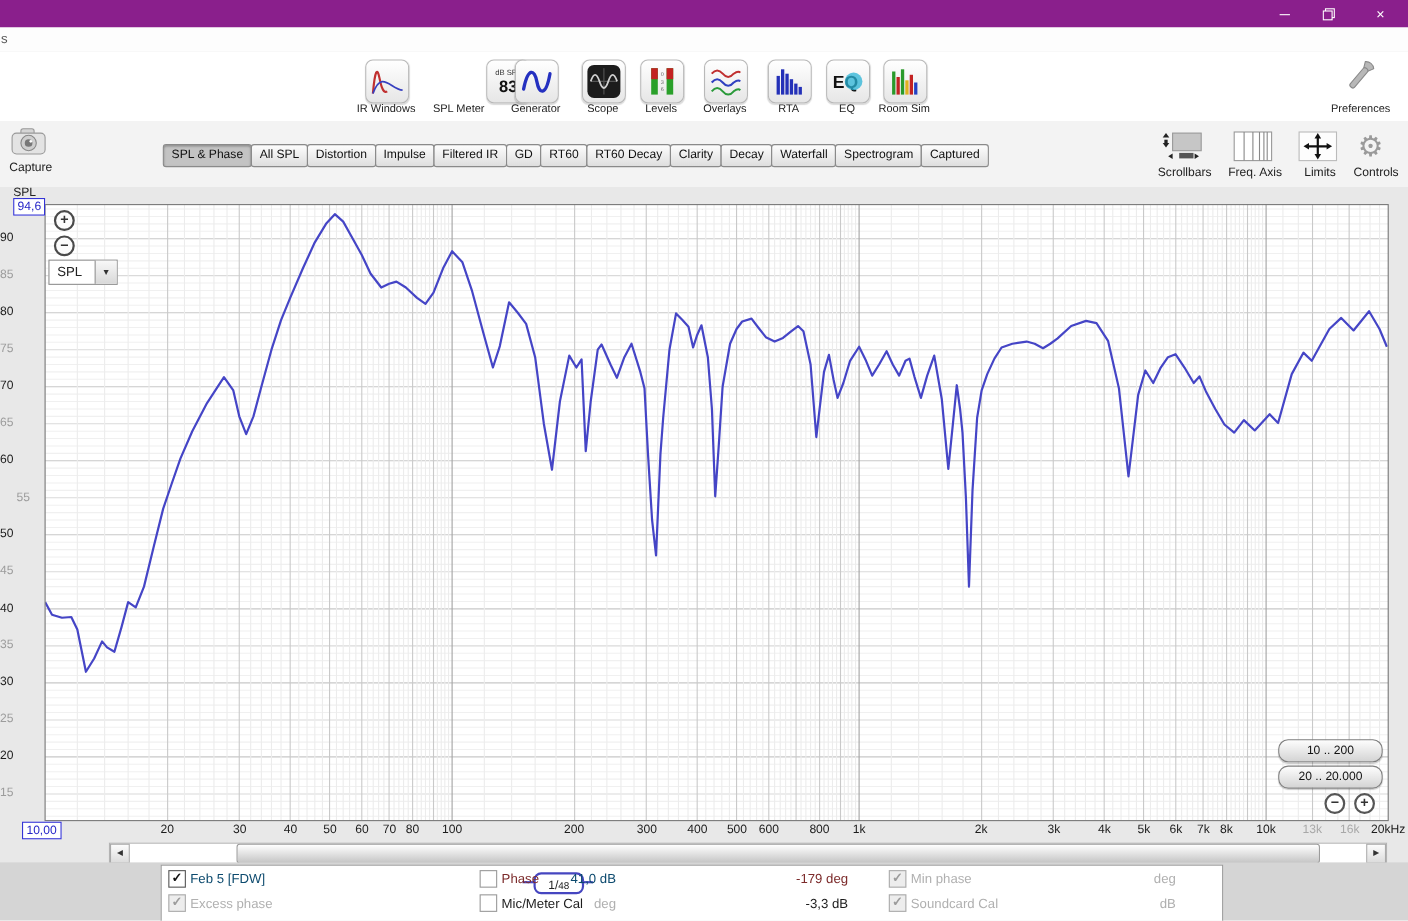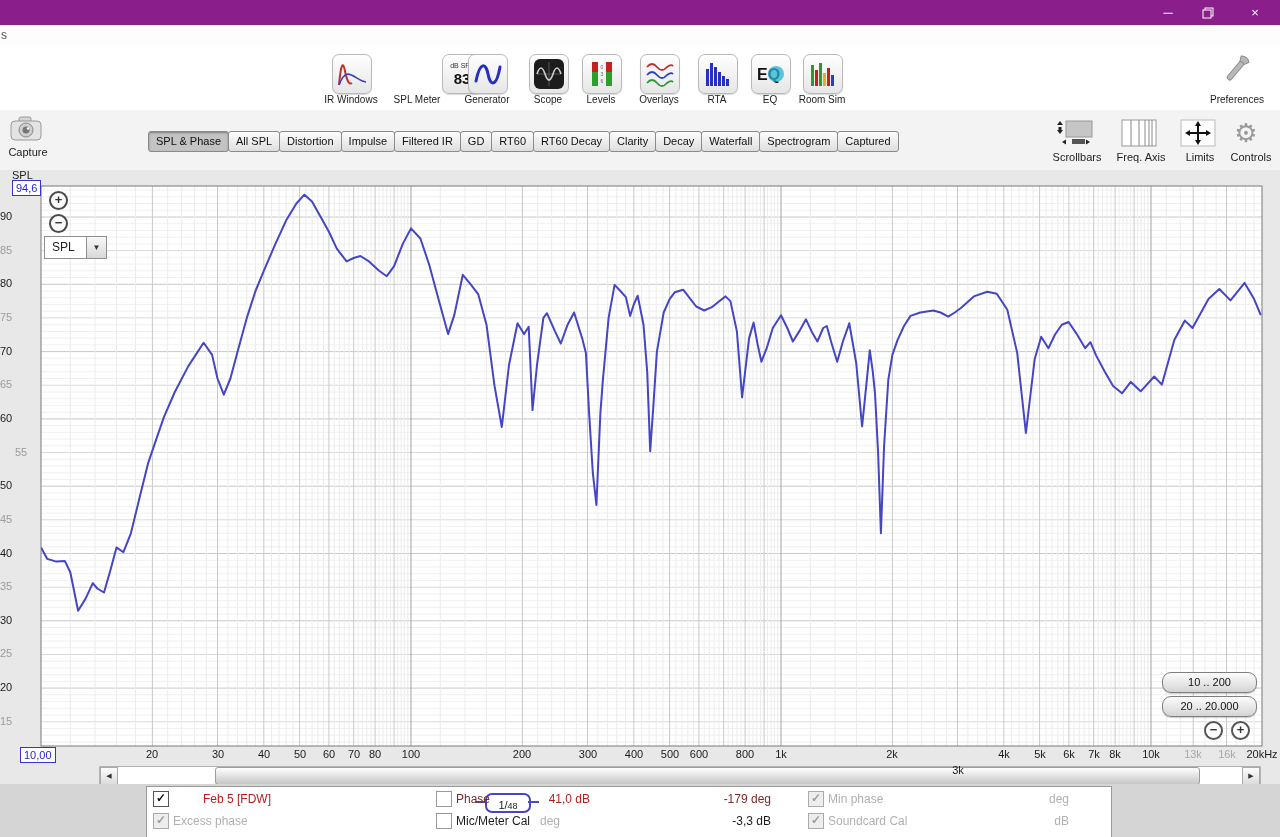--- a/index.html
+++ b/index.html
@@ -41,21 +41,21 @@
   #hscroll{position:absolute;left:99px;top:596px;width:1160px;height:18px;border:1px solid #b3b3b3;background:#fff;}
   .sarrow{position:absolute;top:0;width:16px;height:16px;background:linear-gradient(#fcfcfc,#dcdcdc);border:1px solid #aaa;font-size:7px;color:#333;text-align:center;line-height:16px;}
   #sthumb{position:absolute;left:115px;top:0px;width:983px;height:16px;border:1px solid #9c9c9c;border-radius:3px;background:linear-gradient(#ffffff,#c6c6c6);}
   
   #bottomzone{position:absolute;left:0;top:784px;width:1280px;height:53px;background:#d5d5d5;}
   #legend{position:absolute;left:146px;top:2px;width:964px;height:51px;background:#fff;border:1px solid #9a9a9a;}
   .lrow{position:absolute;left:0;width:964px;height:22px;}
   .cbx{position:absolute;width:14px;height:14px;border:1px solid #555;background:#fff;font-size:12px;line-height:13px;text-align:center;color:#111;font-weight:bold;}
   .cbx.dis{border-color:#ababab;background:#ededed;color:#9c9c9c;}
   .ltxt{position:absolute;font-size:12px;white-space:nowrap;}
-  .c-blue{color:#b91c1c;margin-left:30px;} .c-maroon{color:#7c2b2b;} .c-gray{color:#b0b0b0;} .c-dark{color:#1c1c1c;}
+  .c-blue{color:#0c4a6e;} .c-maroon{color:#7c2b2b;} .c-gray{color:#b0b0b0;} .c-dark{color:#1c1c1c;}
   .rt{text-align:right;}
   #fdw{position:absolute;left:328px;top:3px;width:70px;height:17px;}
   #fdw .ln{position:absolute;top:8px;width:11px;height:2px;background:#4a4ac4;}
   #fdw .bx{position:absolute;left:10px;top:0px;width:42px;height:16px;border:2px solid #4646c0;border-radius:7px;background:#fff;text-align:center;color:#222;}
   #fdw .bx b{font-size:11px;font-weight:normal;line-height:15px;}
   #fdw .bx small{font-size:9px;}
 </style>
 </head>
 <body>
 <div id="app">
@@ -502,21 +502,21 @@
       <div class="xlab" style="left: 345px; color: rgb(28, 28, 28);">80</div>
       <div class="xlab" style="left: 381px; color: rgb(28, 28, 28);">100</div>
       <div class="xlab" style="left: 492px; color: rgb(28, 28, 28);">200</div>
       <div class="xlab" style="left: 558px; color: rgb(28, 28, 28);">300</div>
       <div class="xlab" style="left: 604px; color: rgb(28, 28, 28);">400</div>
       <div class="xlab" style="left: 640px; color: rgb(28, 28, 28);">500</div>
       <div class="xlab" style="left: 669px; color: rgb(28, 28, 28);">600</div>
       <div class="xlab" style="left: 715px; color: rgb(28, 28, 28);">800</div>
       <div class="xlab" style="left: 751px; color: rgb(28, 28, 28);">1k</div>
       <div class="xlab" style="left: 862px; color: rgb(28, 28, 28);">2k</div>
-      <div class="xlab" style="left: 928px; color: rgb(28, 28, 28); margin-top: 16px;">3k</div>
+      <div class="xlab" style="left: 928px; color: rgb(28, 28, 28);">3k</div>
       <div class="xlab" style="left: 974px; color: rgb(28, 28, 28);">4k</div>
       <div class="xlab" style="left: 1010px; color: rgb(28, 28, 28);">5k</div>
       <div class="xlab" style="left: 1039px; color: rgb(28, 28, 28);">6k</div>
       <div class="xlab" style="left: 1064px; color: rgb(28, 28, 28);">7k</div>
       <div class="xlab" style="left: 1085px; color: rgb(28, 28, 28);">8k</div>
       <div class="xlab" style="left: 1121px; color: rgb(28, 28, 28);">10k</div>
       <div class="xlab" style="left: 1163px; color: rgb(168, 168, 168);">13k</div>
       <div class="xlab" style="left: 1197px; color: rgb(168, 168, 168);">16k</div>
       <div class="xlab" style="left: 1232px; color: rgb(28, 28, 28);">20kHz</div>
     </div>

